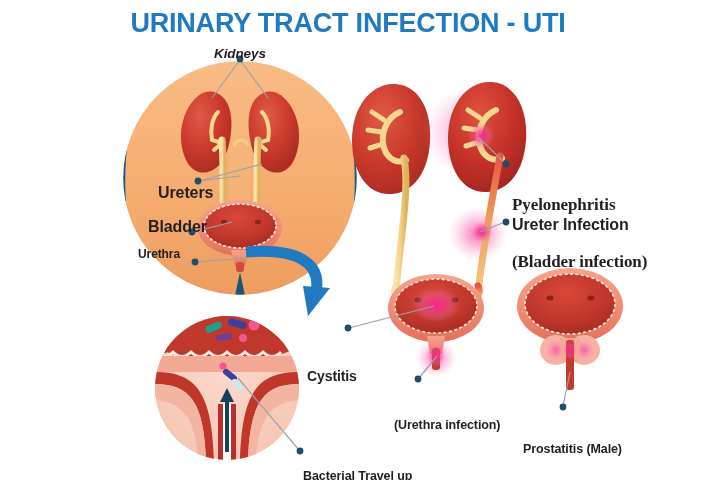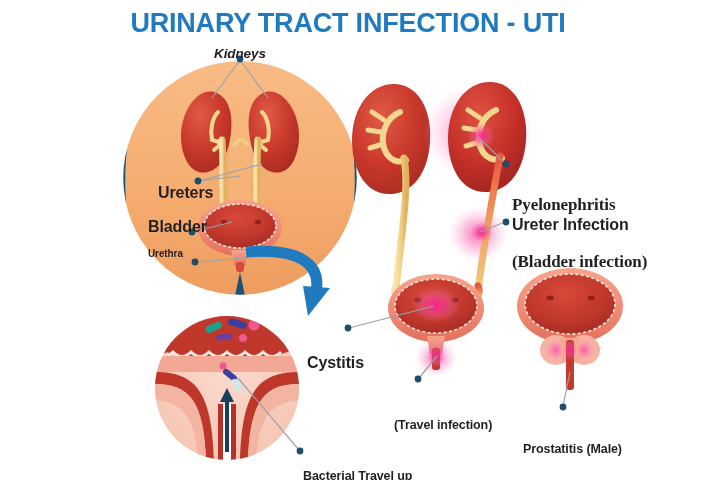--- a/index.html
+++ b/index.html
@@ -26,24 +26,24 @@
     text-align:center;
     font-size:27px;
     font-weight:bold;
     letter-spacing:-0.2px;
     color:#1f7ac0;
     font-family:"Liberation Sans", sans-serif;
   }
   .l-kidneys{left:214px;top:46px;font-size:13.5px;font-style:italic;}
   .l-ureters{left:158px;top:174px;font-size:16px;margin-top:10px;}
   .l-bladder{left:148px;top:218px;font-size:16px;}
-  .l-urethra{left:148px;top:248px;font-size:10px;}
+  .l-urethra{left:138px;top:248px;font-size:12px;}
   .l-pyelo{left:512px;top:157px;font-size:17px;font-family:Liberation Serif, serif;}
   .l-ureterinf{left:512px;top:216px;font-size:16px;}
-  .l-cystitis{left:307px;top:318px;font-size:16px;}
+  .l-cystitis{left:307px;top:338px;font-size:14px;}
   .l-urethritis{left:394px;top:390px;font-size:12.5px;}
   .l-prostat{left:523px;top:414px;font-size:12.5px;}
   .l-bacterial{left:303px;top:441px;font-size:12.5px;}
 </style>
 </head>
 <body>
 
 <div id="stage">
 
   <div id="title">URINARY TRACT INFECTION - UTI</div>
@@ -300,21 +300,21 @@
     <div>(Bladder infection)</div>
   </div>
 
   <div class="lbl l-ureterinf">Ureter Infection</div>
 
   <div class="lbl l-cystitis">
     <div>Cystitis</div>
   </div>
 
   <div class="lbl l-urethritis">
-    <div>(Travel infection)</div>
+    <div>(Urethra infection)</div>
   </div>
 
   <div class="lbl l-prostat">
     <div>Prostatitis (Male)</div>
     
   </div>
 
   <div class="lbl l-bacterial">
     <div>Bacterial Travel up</div>
     

